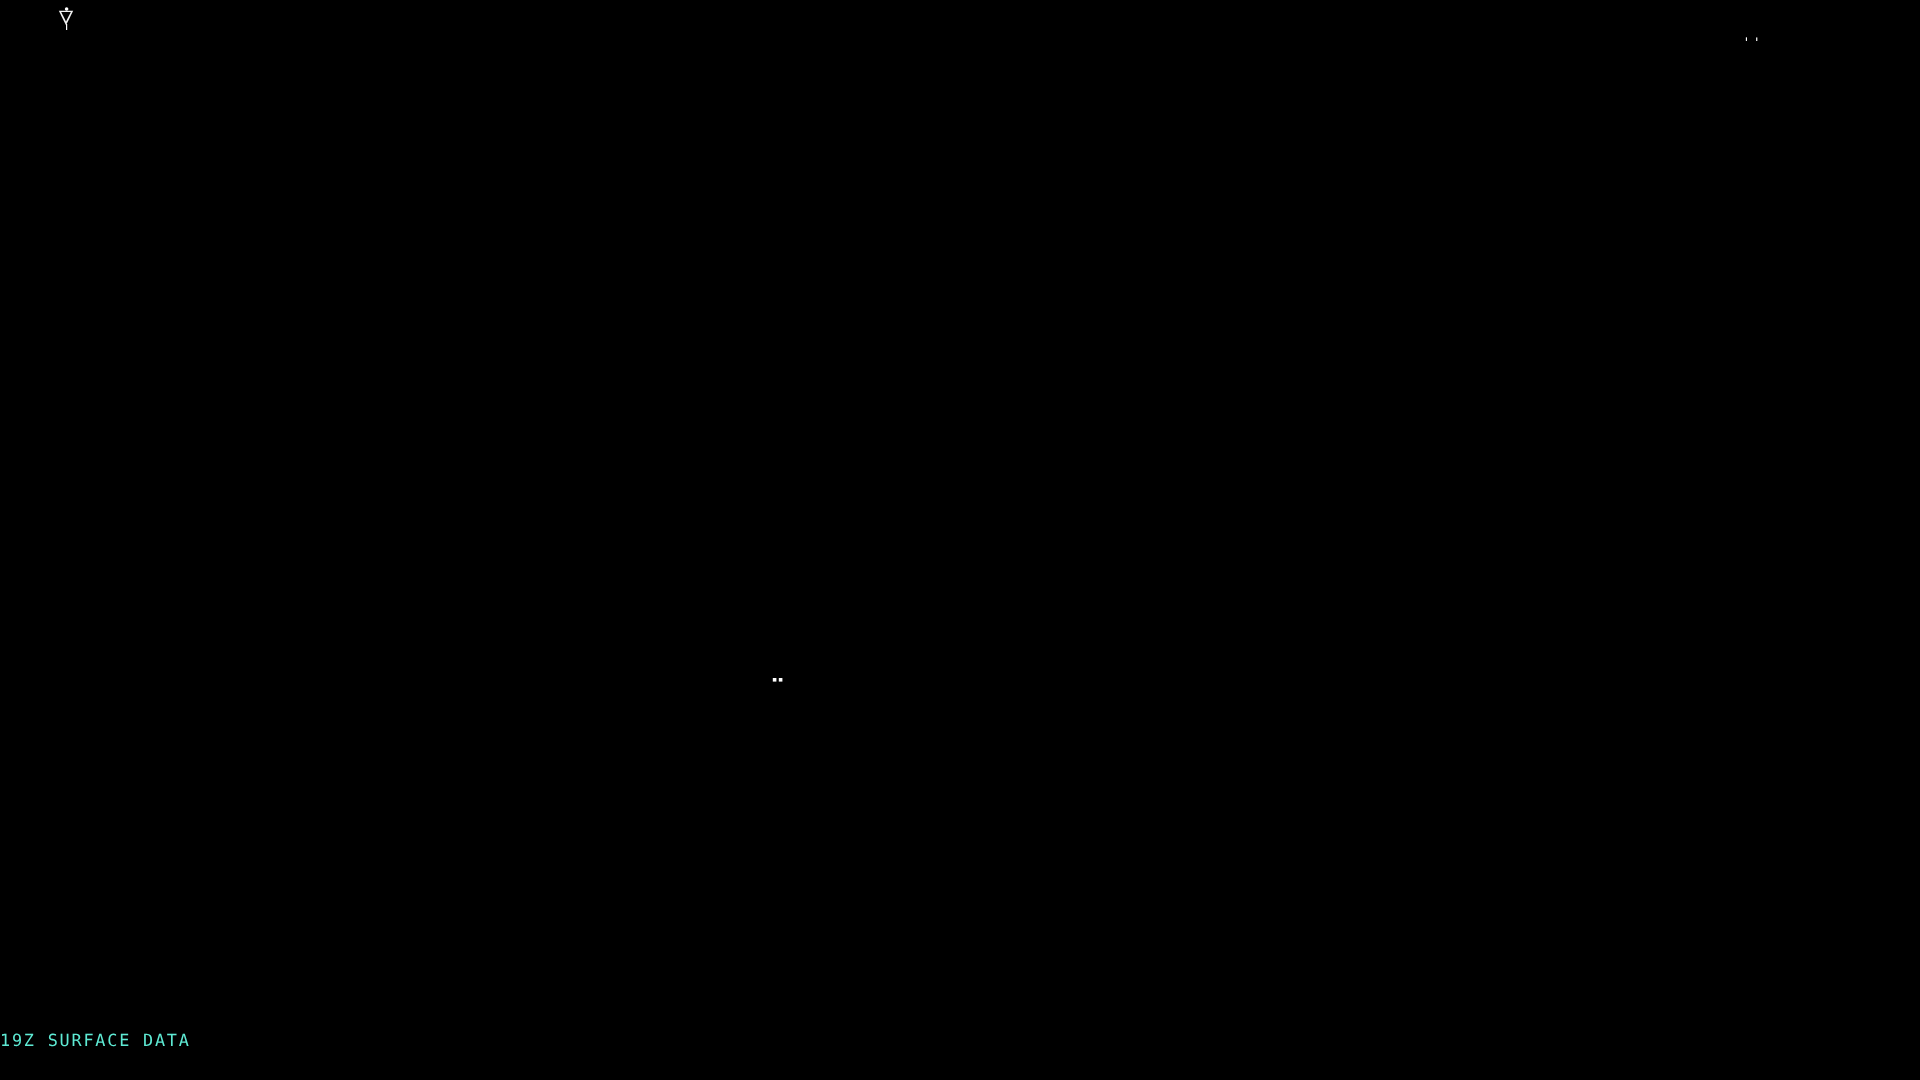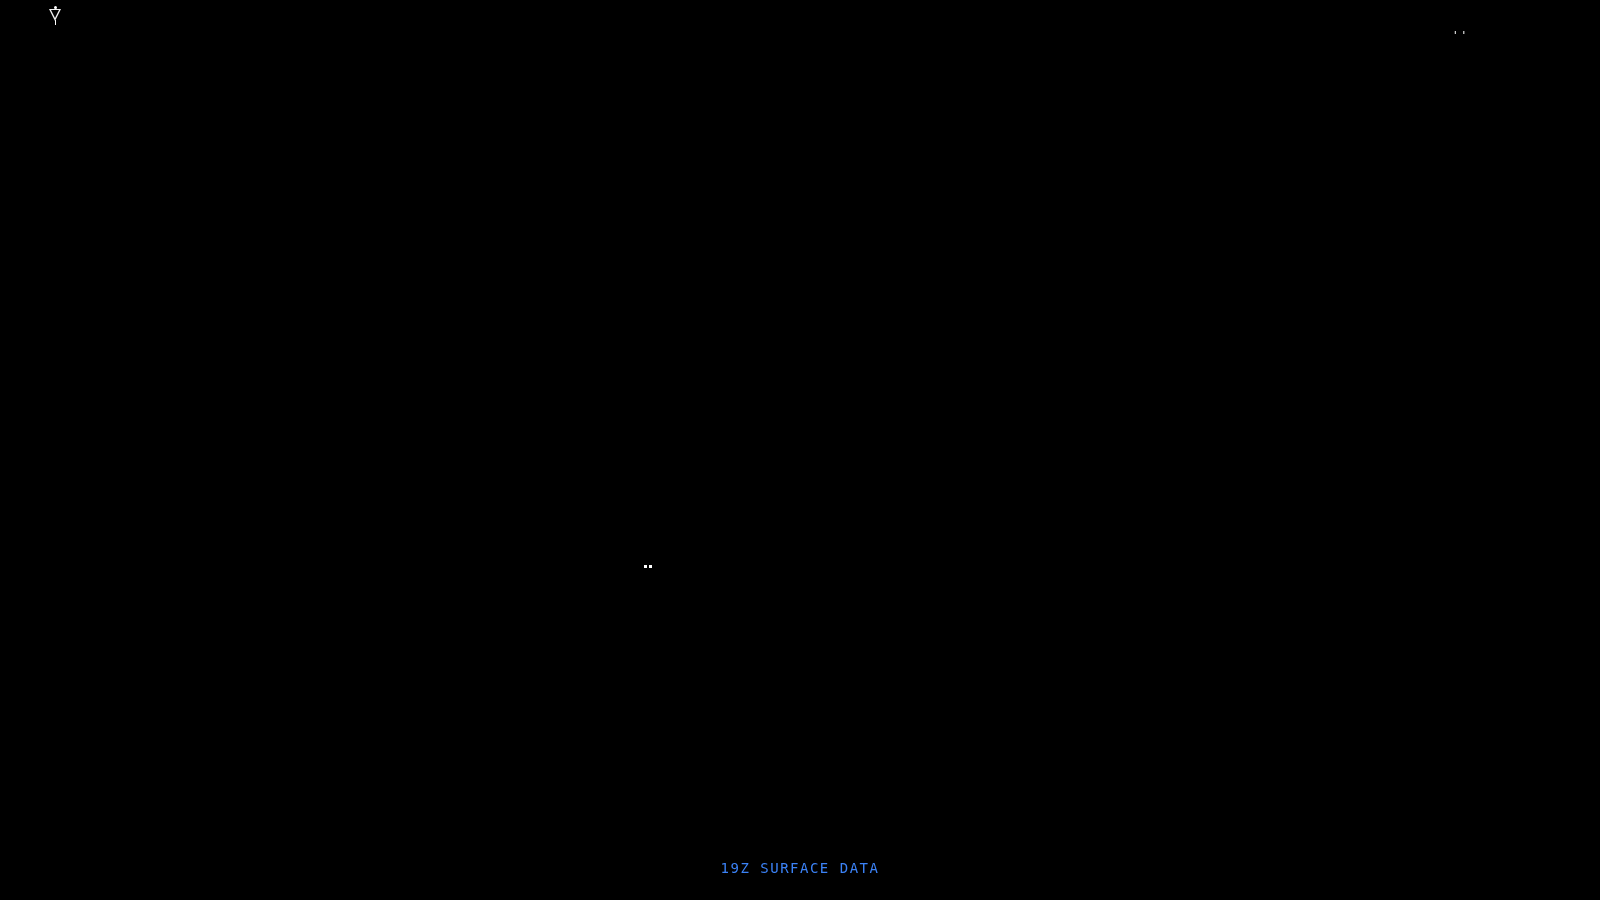--- a/index.html
+++ b/index.html
@@ -88,25 +88,24 @@
     height: 3px;
     background: #ffffff;
     margin-right: 2px;
     vertical-align: middle;
   }
   .footer-label {
     position: absolute;
     left: 0;
     right: 0;
     bottom: 24px;
-    text-align: center;
     font-family: "DejaVu Sans Mono", monospace;
     font-size: 14px;
     letter-spacing: 1.5px;
-    color: #3b82f6;
+    color: #5eead4;
     white-space: pre;
   }
 </style>
 </head>
 <body>
 
 <div class="canvas">
 
   <div class="station-symbol">
     <div class="dot"></div>

